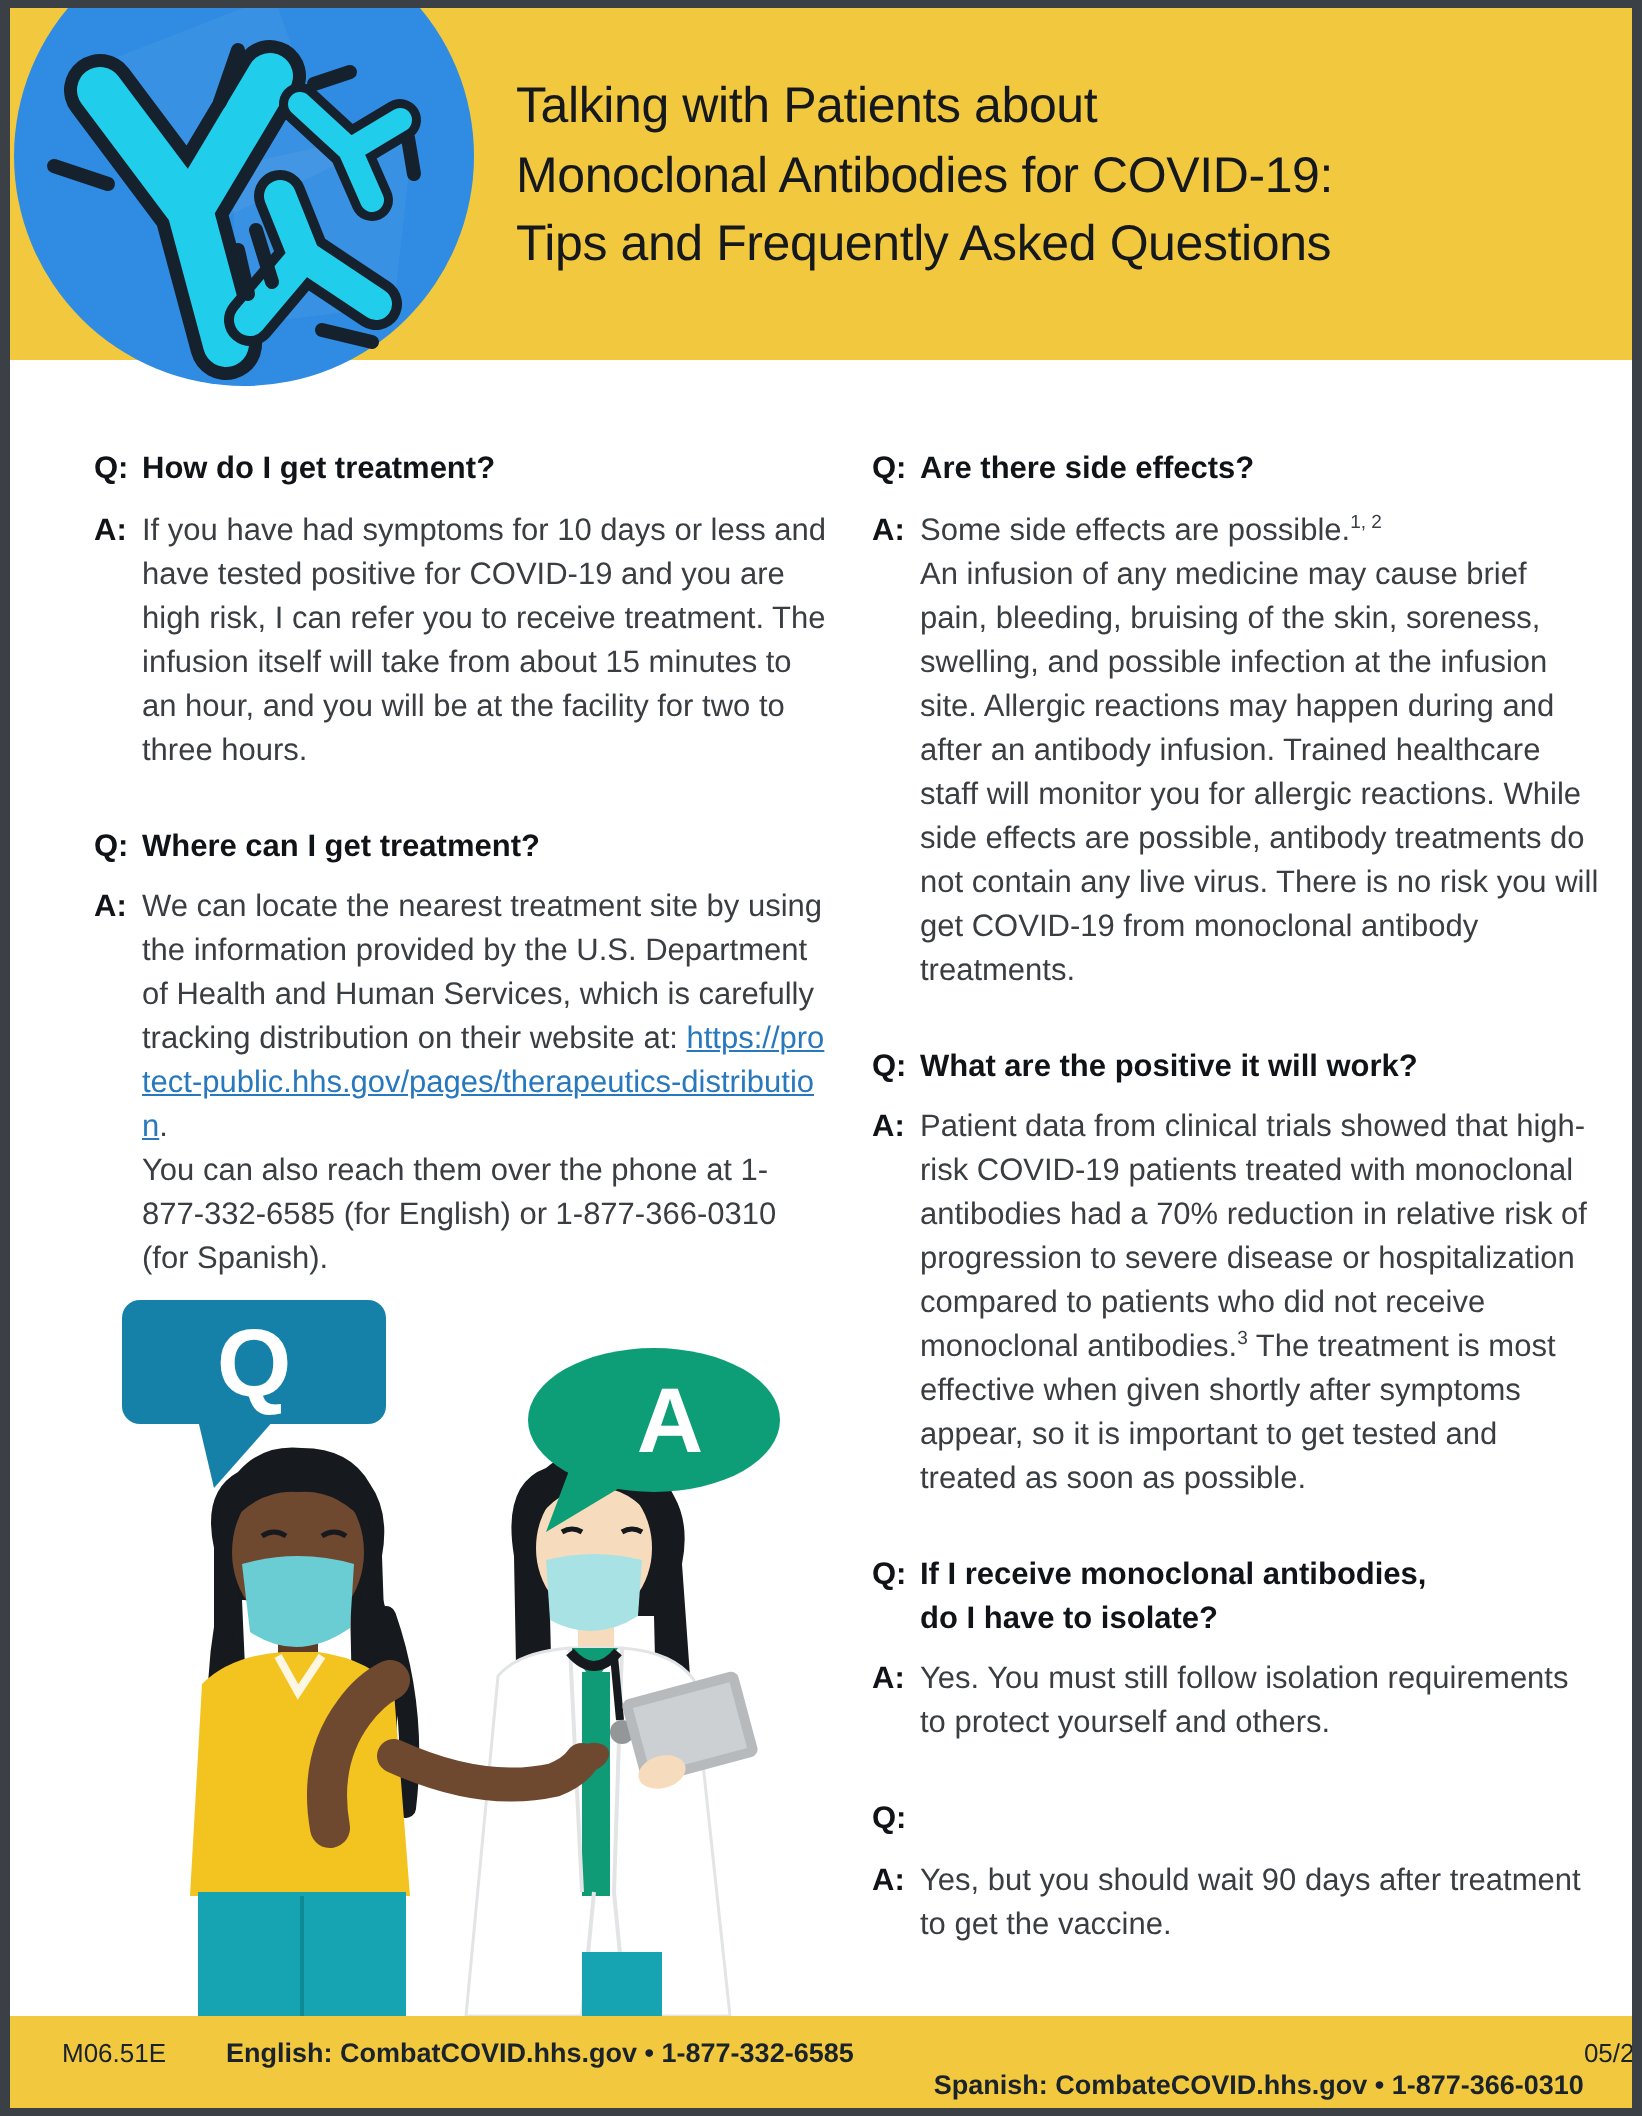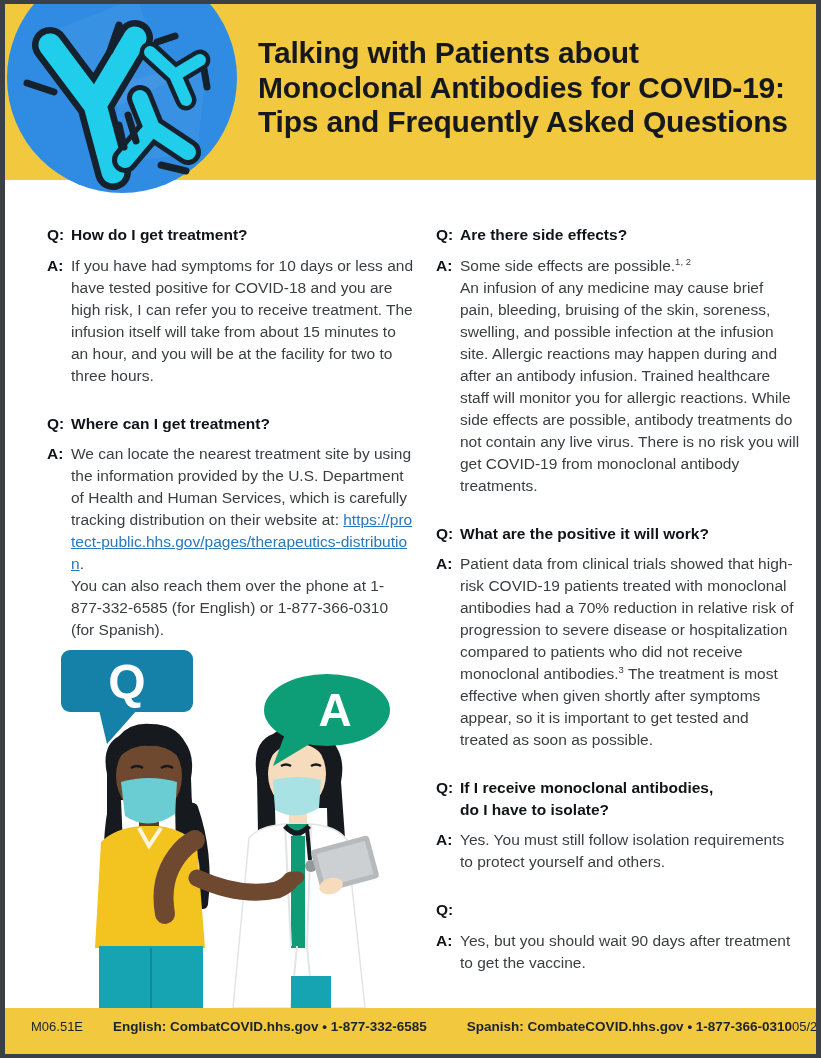--- a/index.html
+++ b/index.html
@@ -7,21 +7,21 @@
     position:relative;width:821px;height:1058px;box-sizing:border-box;
     background:#FFFFFF;overflow:hidden;
     border:4px solid #3A4046;border-left-width:5px;border-right-width:5px;
     font-family:"Liberation Sans", sans-serif;
   }
   
   .header{position:absolute;top:0;left:0;right:0;height:176px;background:#F2C93E;}
   .badge{position:absolute;top:-41px;left:2px;width:230px;height:230px;}
   .title{
     position:absolute;left:253px;top:32px;
-    font-size:30px;font-weight:700;line-height:34.5px;color:#15181D;letter-spacing:-0.2px;
+    font-size:25px;font-weight:400;line-height:34.5px;color:#15181D;letter-spacing:-0.2px;
   }
   
   .main{position:absolute;left:0;right:0;top:176px;bottom:46px;}
   .col{position:absolute;top:44px;}
   .col-left{left:42px;width:368px;}
   .col-right{left:431px;width:364px;}
   .qa{margin-bottom:26px;}
   .q-row{display:flex;font-weight:700;font-size:15.5px;line-height:21.5px;color:#101418;}
   .a-row{display:flex;margin-top:9px;font-size:15.5px;line-height:22px;color:#3A3E42;}
   .prefix{width:24px;flex:none;font-weight:700;color:#101418;}
@@ -31,21 +31,21 @@
   
   .illustration{position:absolute;left:40px;bottom:0;width:352px;height:362px;}
   
   .footer{
     position:absolute;left:0;right:0;bottom:0;height:46px;background:#F2C93E;
     display:flex;align-items:flex-start;padding:11px 11px 0 26px;box-sizing:border-box;
     color:#1A222C;
   }
   .doc-id{font-size:13px;margin-right:30px;white-space:nowrap;}
   .contact{font-size:13.5px;font-weight:700;white-space:nowrap;}
-  .contact.spanish{margin-left:40px;}
+  .contact.spanish{margin-left:40px;margin-top:16px;}
   .date-block{margin-left:auto;text-align:right;font-size:13px;line-height:16px;}
 </style>
 </head>
 <body>
 
 <div class="page">
 
   <div class="header">
     <div class="title">
       <div>Talking with Patients about</div>
@@ -89,21 +89,21 @@
 
   <div class="main">
     <div class="col col-left" id="col-left">
         <div class="qa">
           <div class="q-row">
             <span class="prefix">Q:</span>
             <div class="q-text">How do I get treatment?</div>
           </div>
           <div class="a-row">
             <span class="prefix">A:</span>
-            <div class="a-text">If you have had symptoms for 10 days or less and have tested positive for COVID-18 and you are high risk, I can refer you to receive treatment. The infusion itself will take from about 15 minutes to an hour, and you will be at the facility for two to three hours.</div>
+            <div class="a-text">If you have had symptoms for 10 days or less and have tested positive for COVID-19 and you are high risk, I can refer you to receive treatment. The infusion itself will take from about 15 minutes to an hour, and you will be at the facility for two to three hours.</div>
           </div>
         </div>
         <div class="qa">
           <div class="q-row">
             <span class="prefix">Q:</span>
             <div class="q-text">Where can I get treatment?</div>
           </div>
           <div class="a-row">
             <span class="prefix">A:</span>
             <div class="a-text">We can locate the nearest treatment site by using the information provided by the U.S. Department of Health and Human Services, which is carefully tracking distribution on their website at: <a href="#">https://protect-public.hhs.gov/pages/therapeutics-distribution</a>.<br>You can also reach them over the phone at 1-877-332-6585 (for English) or 1-877-366-0310 (for Spanish).</div>

